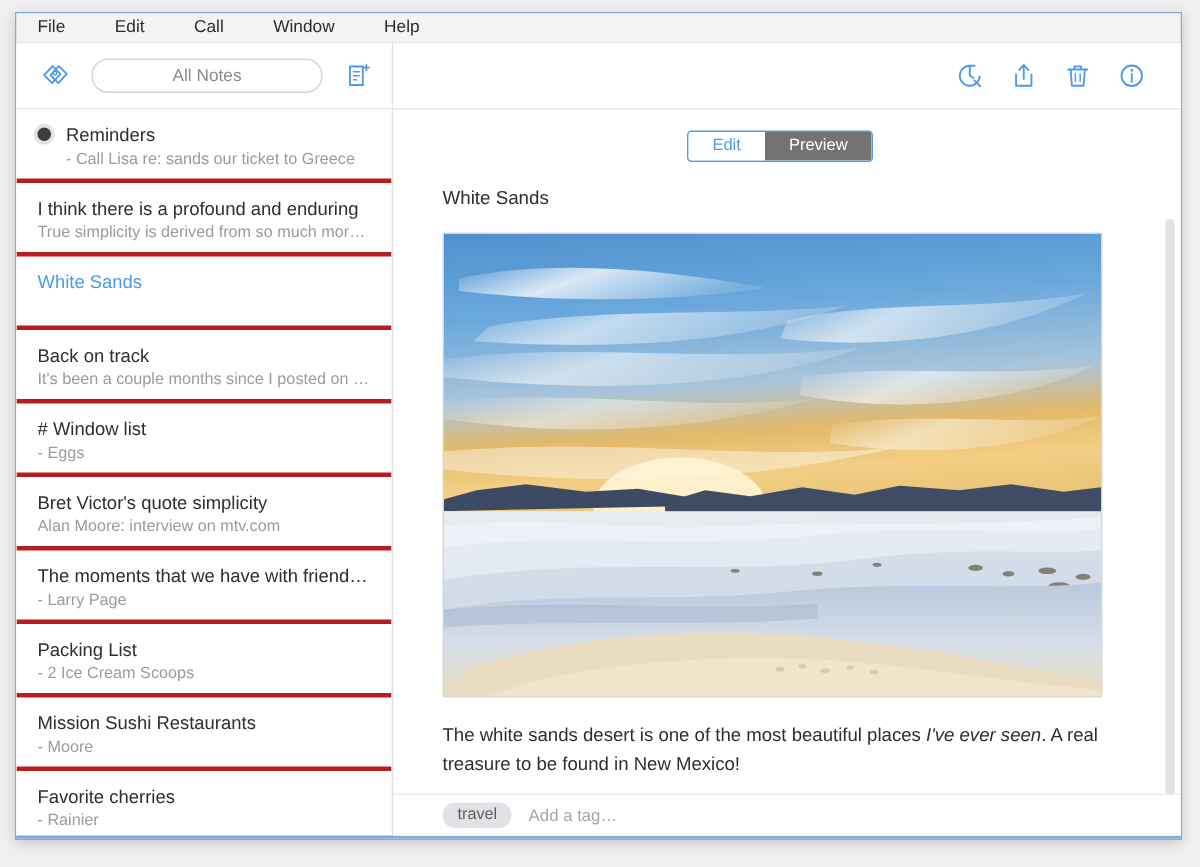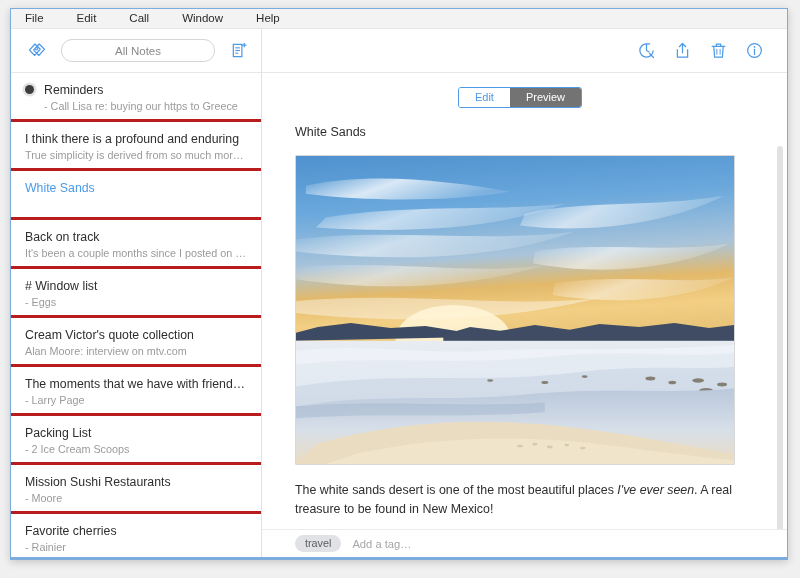--- a/index.html
+++ b/index.html
@@ -298,39 +298,39 @@
             <line x1="15" y1="2" x2="15" y2="6.6" stroke="#4c9ae8" stroke-width="1.3"></line>
             <line x1="12.7" y1="4.3" x2="17.3" y2="4.3" stroke="#4c9ae8" stroke-width="1.3"></line>
           </svg>
         </div>
       </div>
 
       <div class="note-list">
         <div class="note-row has-indicator">
           <div class="pin-dot"></div>
           <div class="title">Reminders</div>
-          <div class="excerpt">- Call Lisa re: buying our https to Greece</div>
+          <div class="excerpt">- Call Lisa re: sands our ticket to Greece</div>
         </div>
         <div class="note-row">
           <div class="title">I think there is a profound and enduring</div>
           <div class="excerpt">True simplicity is derived from so much more t…</div>
         </div>
         <div class="note-row selected">
           <div class="title">White Sands</div>
         </div>
         <div class="note-row">
           <div class="title">Back on track</div>
           <div class="excerpt">It's been a couple months since I posted on my…</div>
         </div>
         <div class="note-row">
           <div class="title"># Window list</div>
           <div class="excerpt">- Eggs</div>
         </div>
         <div class="note-row">
-          <div class="title">Cream Victor's quote collection</div>
+          <div class="title">Bret Victor's quote simplicity</div>
           <div class="excerpt">Alan Moore: interview on mtv.com</div>
         </div>
         <div class="note-row">
           <div class="title">The moments that we have with friends …</div>
           <div class="excerpt">- Larry Page</div>
         </div>
         <div class="note-row">
           <div class="title">Packing List</div>
           <div class="excerpt">- 2 Ice Cream Scoops</div>
         </div>

